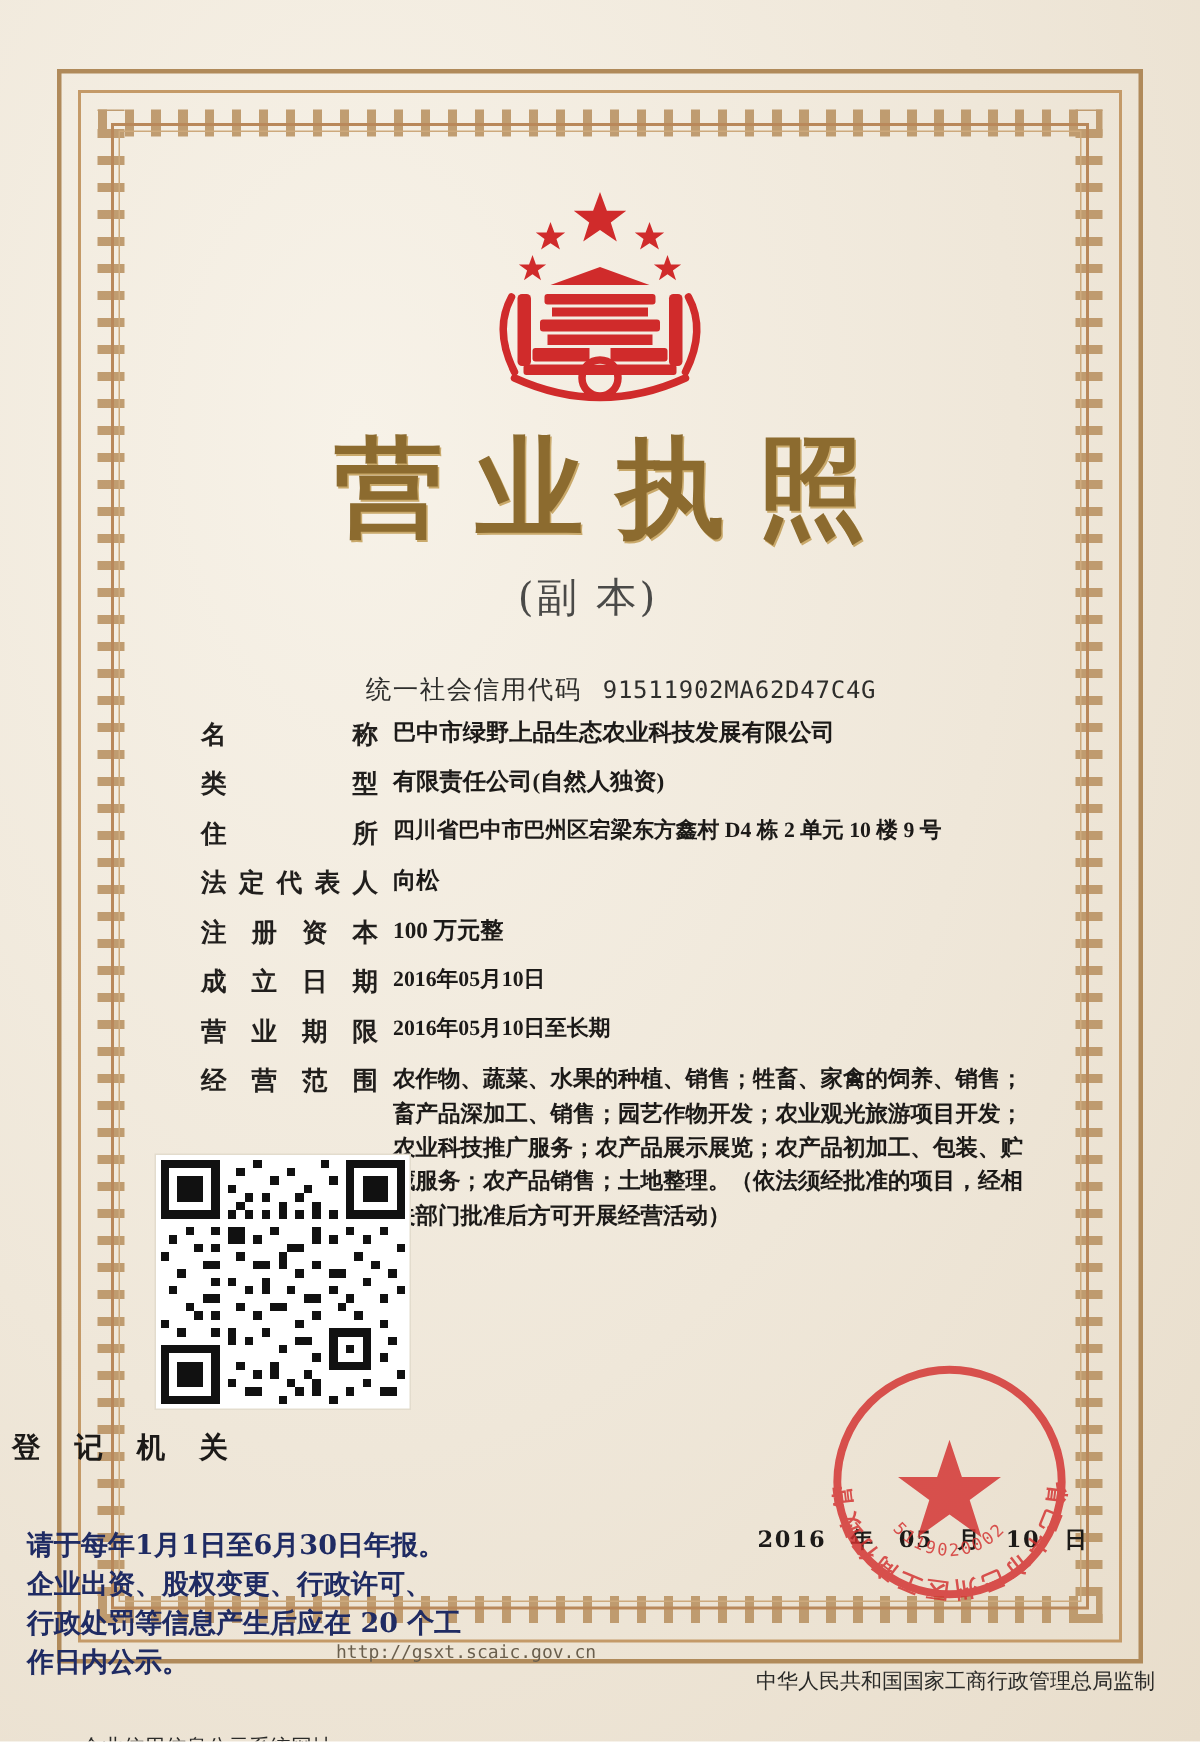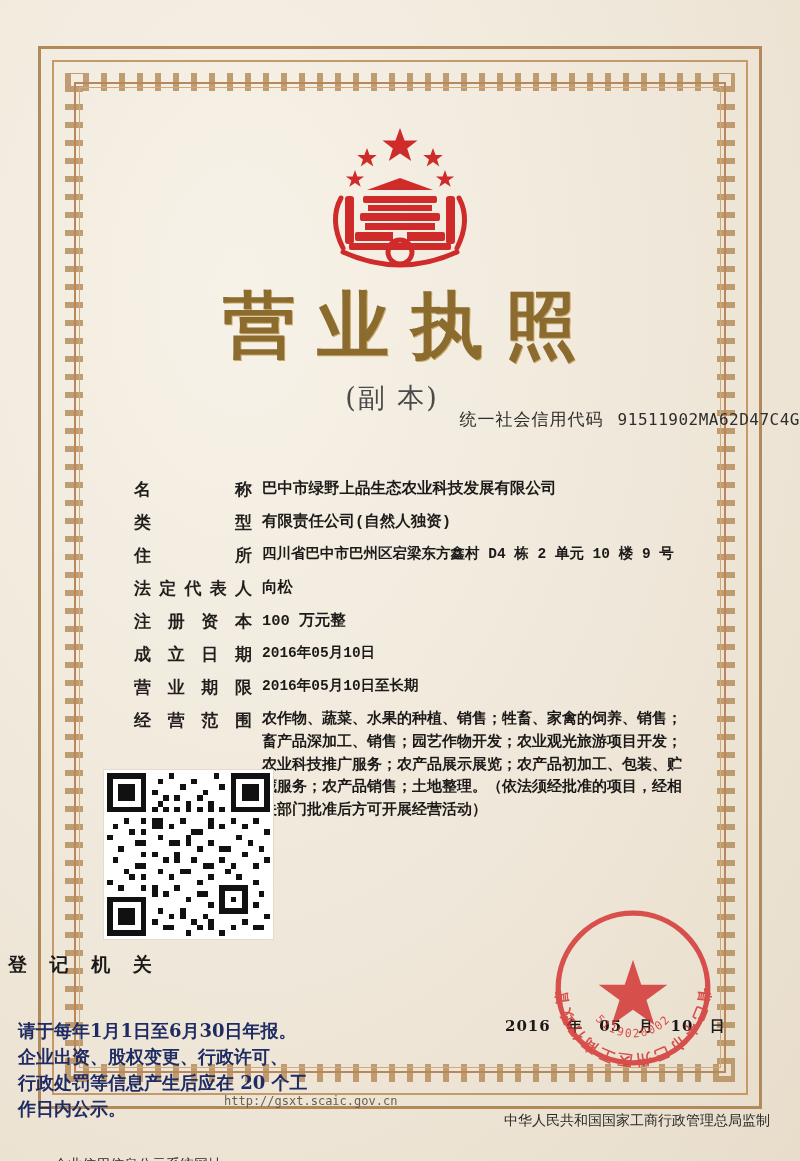--- a/index.html
+++ b/index.html
@@ -85,22 +85,22 @@
     top: 380px;
     text-align: center;
     font-family: "DejaVu Serif", serif;
     font-size: 27px;
     color: #4a4a48;
     letter-spacing: 2px;
   }
   .credit-code {
     position: absolute;
     left: 0; right: 0;
-    top: 408px;
-    text-align: right;
+    top: 448px;
+    text-align: center;
     font-family: "DejaVu Serif", serif;
     font-size: 17px;
     color: #2e2e2c;
     letter-spacing: 1px;
     margin-left: 28px;
   }
   .credit-code .code {
     font-family: "DejaVu Sans Mono", monospace;
     font-size: 16px;
     letter-spacing: 0.5px;
@@ -125,21 +125,21 @@
     font-family: "DejaVu Serif", serif;
     font-size: 17px;
     font-weight: bold;
     color: #211f1d;
     display: flex;
     justify-content: space-between;
     letter-spacing: 0;
   }
   .row .label.wide { letter-spacing: 0; }
   .row .value {
-    font-family: Liberation Mono, monospace;
+    font-family: Liberation Serif, serif;
     font-size: 15.5px;
     color: #1c1a18;
     font-weight: bold;
     line-height: 1.42;
     padding-left: 10px;
   }
   .row.scope .value { font-size: 15px; line-height: 1.52; max-width: 430px; }
   .row .value.sm { font-size: 14.5px; text-align: center; }
 
   

